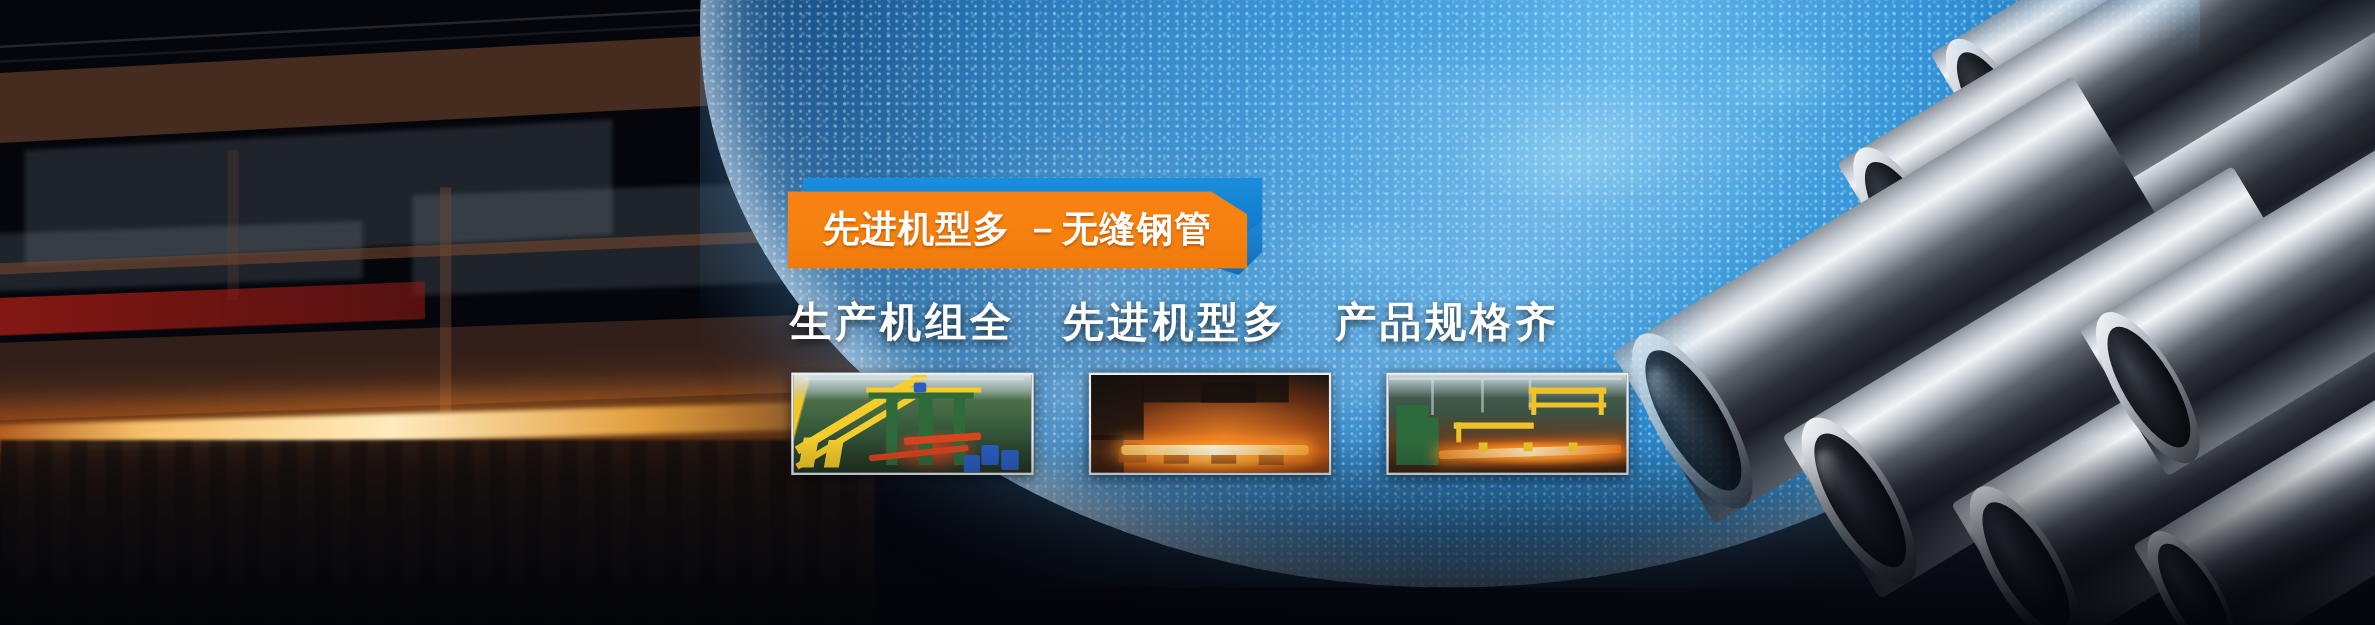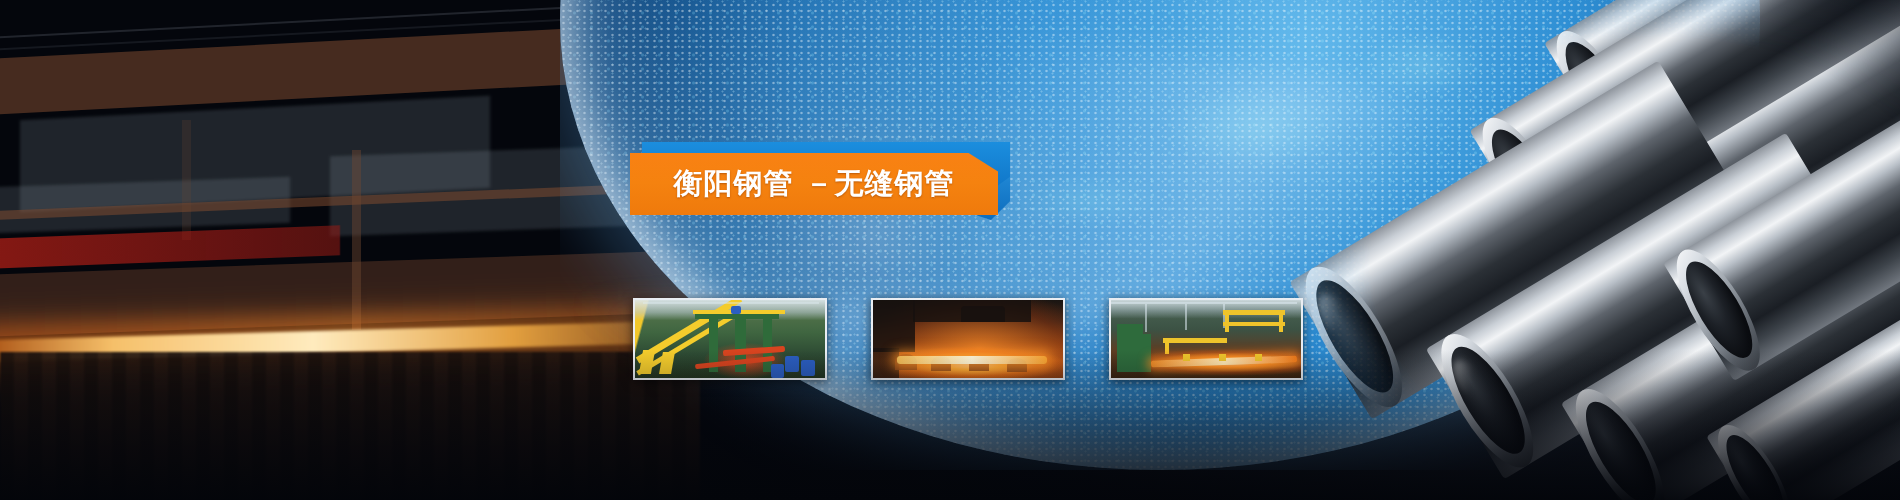--- a/index.html
+++ b/index.html
@@ -332,24 +332,27 @@
       <div class="bore" style="left:4px;top:14px;width:40px;height:110px;"></div>
     </div>
   </div>
 
   <div id="content">
 
     <div id="tag-wrap">
       <div id="tag-blue2"></div>
       <div id="tag-blue"></div>
       <div id="tag-orange">
-        <span id="tag-text">衡阳钢管 －无缝钢管</span>
+        <span id="tag-text">先进机型多 －无缝钢管</span>
       </div>
     </div>
 
+    <div id="headline">
+      <span>生产机组全</span><span class="gap"></span><span>先进机型多</span><span class="gap"></span><span>产品规格齐</span>
+    </div>
 
     <div id="thumbs">
 
       <div class="thumb">
         <div class="ph ph-mill1">
           <div class="st" style="left:-6px;top:26px;width:120px;height:7px;transform:rotate(-31deg);"></div>
           <div class="st" style="left:-6px;top:40px;width:120px;height:5px;transform:rotate(-31deg);"></div>
           <div class="gr" style="left:74px;top:16px;width:9px;height:56px;"></div>
           <div class="gr" style="left:100px;top:14px;width:11px;height:58px;"></div>
           <div class="gr" style="left:128px;top:16px;width:9px;height:56px;"></div>

